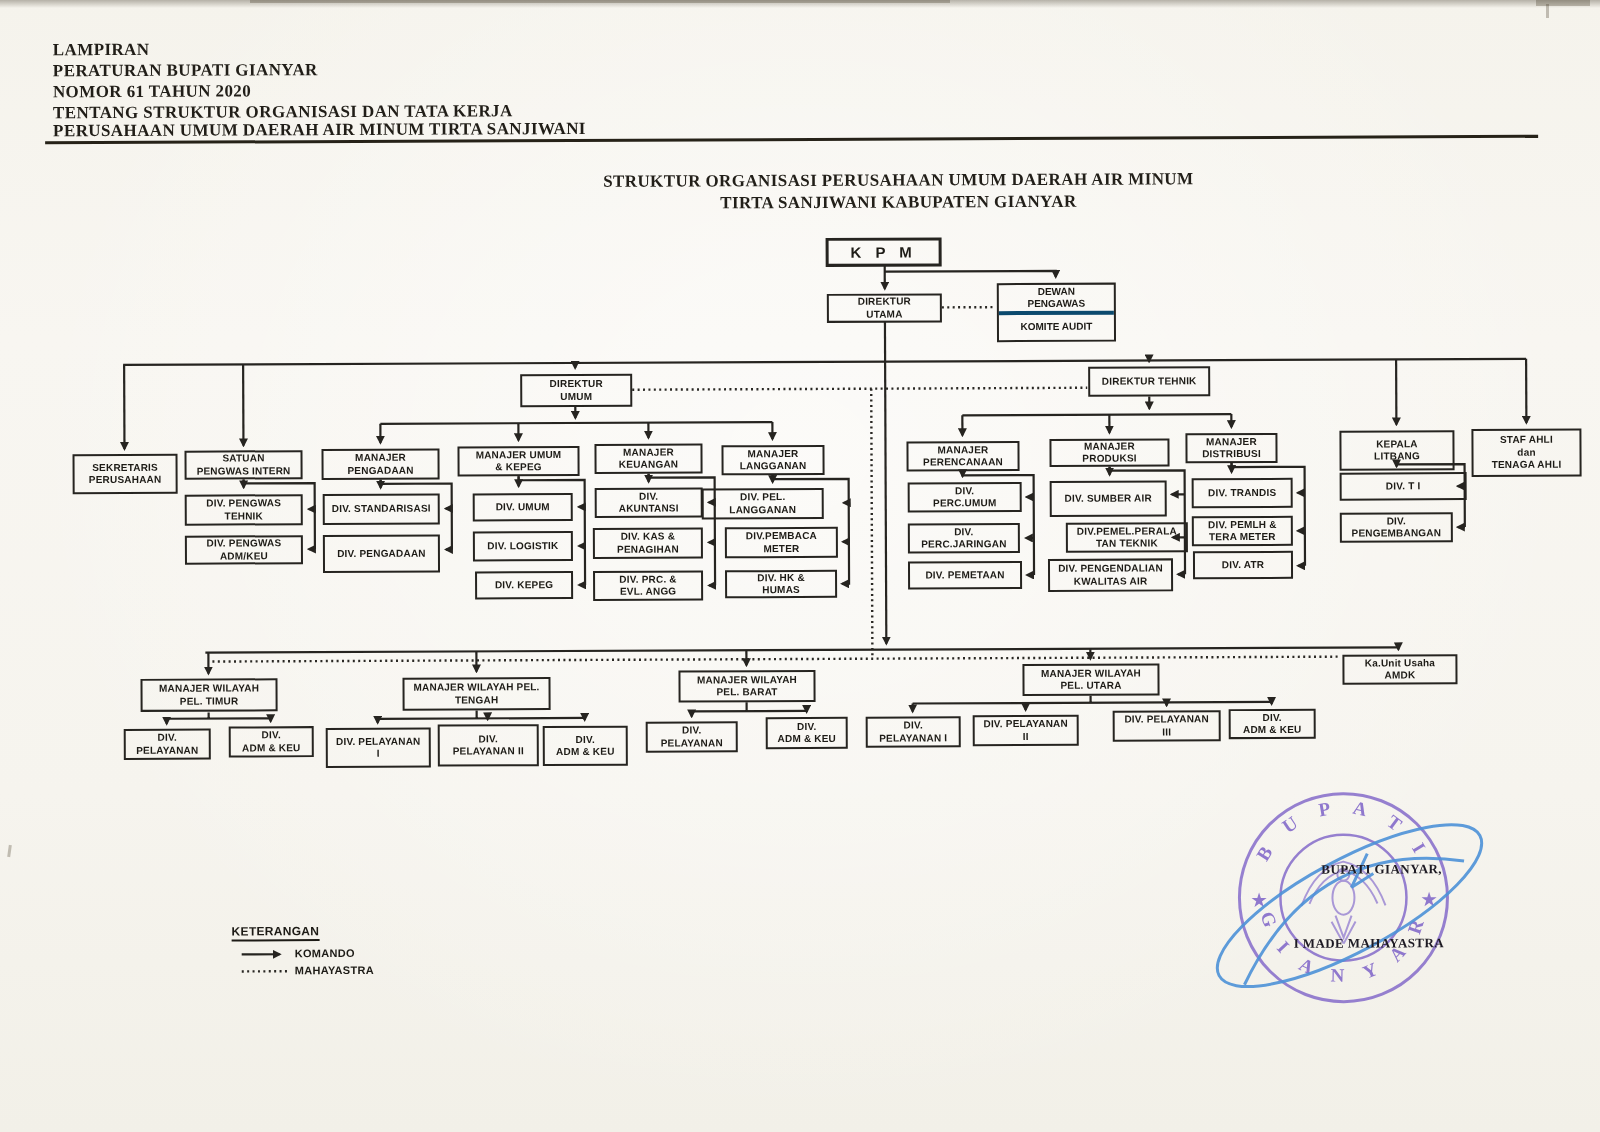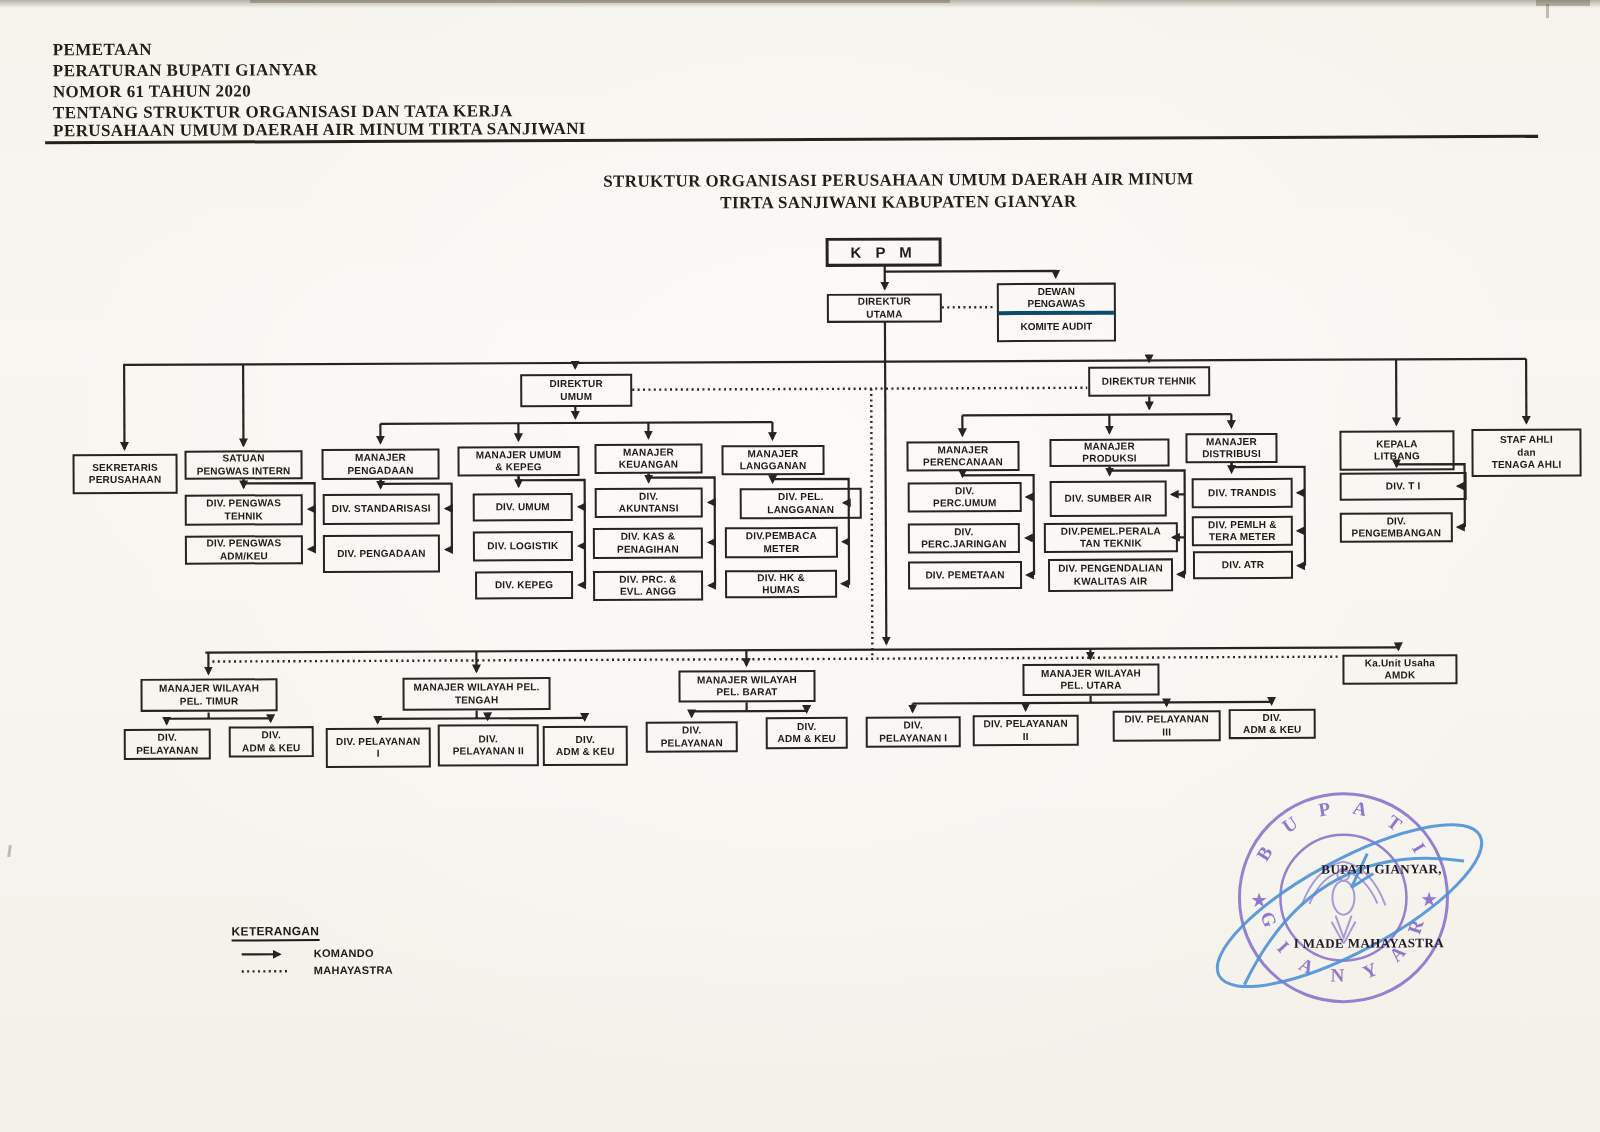--- a/index.html
+++ b/index.html
@@ -27,39 +27,39 @@
   .cellbox .cell{flex:1;display:flex;align-items:center;justify-content:center;text-align:center;
     font:bold 10px/12px "Liberation Sans",sans-serif;color:#1d1b16;white-space:pre-line;}
   .cellbox .cell + .cell{border-top:4px solid #0c4a6e;}
   svg.wires{position:absolute;left:0;top:0;overflow:visible;}
   .ln path{stroke:#262420;stroke-width:2.2;fill:none;}
   .arr path{stroke:#262420;stroke-width:2.2;fill:none;marker-end:url(#ah);}
   .dot path{stroke:#2a2824;stroke-width:2.4;fill:none;stroke-dasharray:2 3.4;}
   
   .legend-title{position:absolute;font:bold 12px "Liberation Sans",sans-serif;color:#1d1b16;
     border-bottom:2px solid #1d1b16;padding-bottom:1px;letter-spacing:.3px;}
-  .legend-label{position:absolute;font:bold 11px "Liberation Sans",sans-serif;color:#1d1b16;letter-spacing:.3px;margin-left:19px;}
+  .legend-label{position:absolute;font:bold 11px "Liberation Sans",sans-serif;color:#1d1b16;letter-spacing:.3px;}
   
   #seal{position:absolute;left:1198px;top:778px;width:300px;height:255px;overflow:visible;}
   .sig-label{position:absolute;font:bold 13px "Liberation Serif",serif;color:#1e1b24;letter-spacing:.4px;}
 </style>
 </head>
 <body>
 
 <div id="paper"></div>
 <div class="scan-top"></div>
 <div class="streak" style="left:250px;top:0;width:700px;height:3px"></div>
 <div class="streak" style="left:1536px;top:0;width:54px;height:6px"></div>
 <div class="streak" style="left:1546px;top:4px;width:3px;height:14px"></div>
 <div class="streak" style="left:8px;top:845px;width:3px;height:12px;transform:rotate(8deg)"></div>
 
 <div id="canvas">
 
   <div>
-    <div class="hline" style="left:55px;top:36px">PEMETAAN</div>
+    <div class="hline" style="left:55px;top:36px">LAMPIRAN</div>
     <div class="hline" style="left:55px;top:57px">PERATURAN BUPATI GIANYAR</div>
     <div class="hline" style="left:55px;top:78px">NOMOR 61 TAHUN 2020</div>
     <div class="hline" style="left:55px;top:99px">TENTANG STRUKTUR ORGANISASI DAN TATA KERJA</div>
     <div class="hline" style="left:55px;top:117px">PERUSAHAAN UMUM DAERAH AIR MINUM TIRTA SANJIWANI</div>
     <div class="rule" style="left:47px;top:138px;width:1493px;height:3px"></div>
   </div>
 
   <div class="titleblock" style="left:600px;top:170px;width:600px">
     <div>STRUKTUR ORGANISASI PERUSAHAAN UMUM DAERAH AIR MINUM</div>
     <div>TIRTA SANJIWANI KABUPATEN GIANYAR</div>
@@ -206,39 +206,39 @@
 KEUANGAN</div>
   <div class="obox" style="left:595px;top:487px;width:108px;height:30px">DIV.
 AKUNTANSI</div>
   <div class="obox" style="left:593px;top:527px;width:110px;height:31px">DIV. KAS &amp;
 PENAGIHAN</div>
   <div class="obox" style="left:593px;top:570px;width:110px;height:30px">DIV. PRC. &amp;
 EVL. ANGG</div>
 
   <div class="obox" style="left:722px;top:445px;width:103px;height:30px">MANAJER
 LANGGANAN</div>
-  <div class="obox" style="left:740px;top:488px;width:122px;height:31px">DIV. PEL.
+  <div class="obox" style="left:702px;top:488px;width:122px;height:31px">DIV. PEL.
 LANGGANAN</div>
   <div class="obox" style="left:725px;top:527px;width:113px;height:31px">DIV.PEMBACA
 METER</div>
   <div class="obox" style="left:725px;top:570px;width:112px;height:28px">DIV. HK &amp;
 HUMAS</div>
 
   <div class="obox" style="left:907px;top:442px;width:113px;height:30px">MANAJER
 PERENCANAAN</div>
   <div class="obox" style="left:908px;top:483px;width:114px;height:30px">DIV.
 PERC.UMUM</div>
   <div class="obox" style="left:908px;top:524px;width:112px;height:30px">DIV.
 PERC.JARINGAN</div>
   <div class="obox" style="left:908px;top:562px;width:114px;height:28px">DIV. PEMETAAN</div>
 
   <div class="obox" style="left:1050px;top:440px;width:120px;height:28px">MANAJER
 PRODUKSI</div>
   <div class="obox" style="left:1050px;top:482px;width:117px;height:36px">DIV. SUMBER AIR</div>
-  <div class="obox" style="left:1044px;top:524px;width:134px;height:30px">DIV.PEMEL.PERALA
+  <div class="obox" style="left:1066px;top:524px;width:122px;height:30px">DIV.PEMEL.PERALA
 TAN TEKNIK</div>
   <div class="obox" style="left:1048px;top:560px;width:125px;height:33px">DIV. PENGENDALIAN
 KWALITAS AIR</div>
 
   <div class="obox" style="left:1186px;top:435px;width:92px;height:30px">MANAJER
 DISTRIBUSI</div>
   <div class="obox" style="left:1192px;top:480px;width:101px;height:30px">DIV. TRANDIS</div>
   <div class="obox" style="left:1192px;top:518px;width:101px;height:30px">DIV. PEMLH &amp;
 TERA METER</div>
   <div class="obox" style="left:1193px;top:553px;width:100px;height:28px">DIV. ATR</div>

